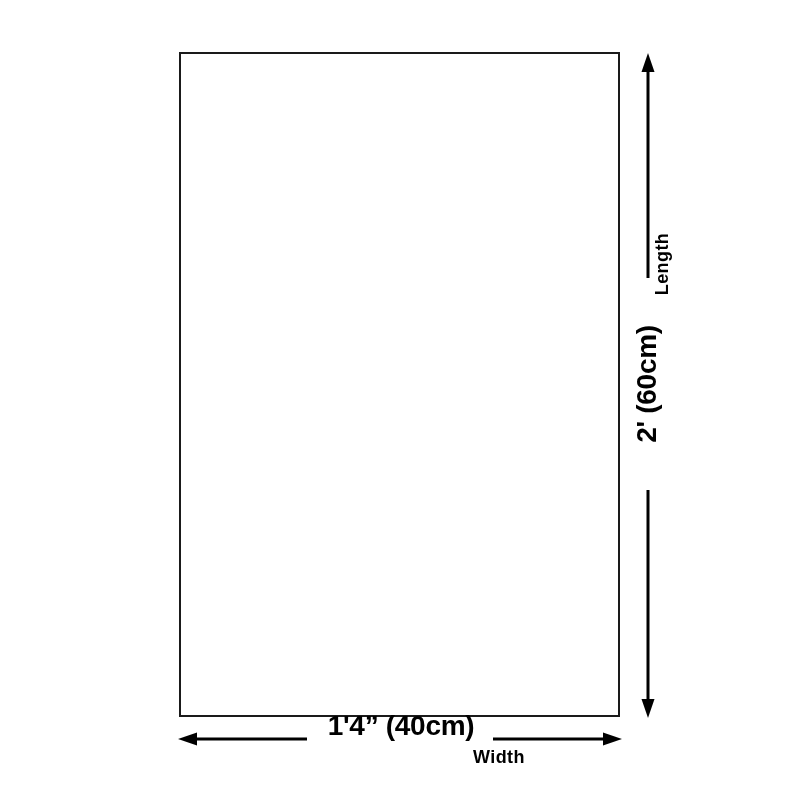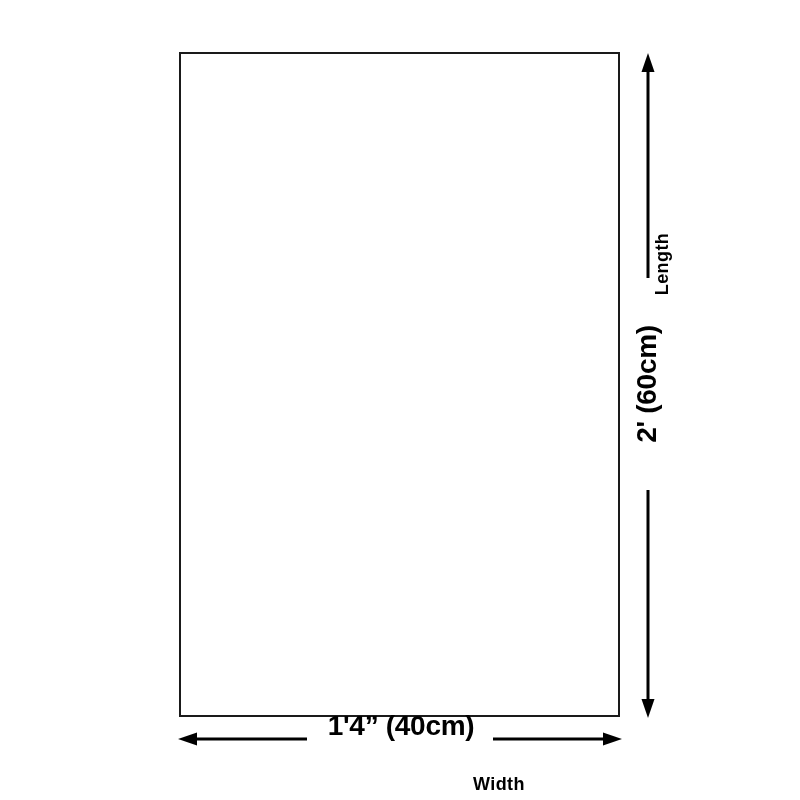--- a/index.html
+++ b/index.html
@@ -38,21 +38,21 @@
     white-space: nowrap;
     line-height: 1;
   }
   .big   { font-size: 28px; letter-spacing: -0.3px; }
   .small { font-size: 18px; letter-spacing: 0.4px; }
   .center { transform: translate(-50%, -50%); }
   .rot    { transform: translate(-50%, -50%) rotate(-90deg); }
   .length-label { left: 662px; top: 264px; }
   .length-value { left: 647px; top: 384px; }
   .width-value  { left: 401px; top: 726px; }
-  .width-label  { left: 499px; top: 757px; margin-top: 27px; }
+  .width-label  { left: 499px; top: 757px; }
 </style>
 </head>
 <body>
 
 <div class="stage">
 
   <div class="product-rect"></div>
 
   <svg class="arrow arrow-v" width="24" height="665" viewBox="0 0 24 665" aria-hidden="true">
     <polygon points="12,0 5.5,19 18.5,19" fill="currentColor"></polygon>

